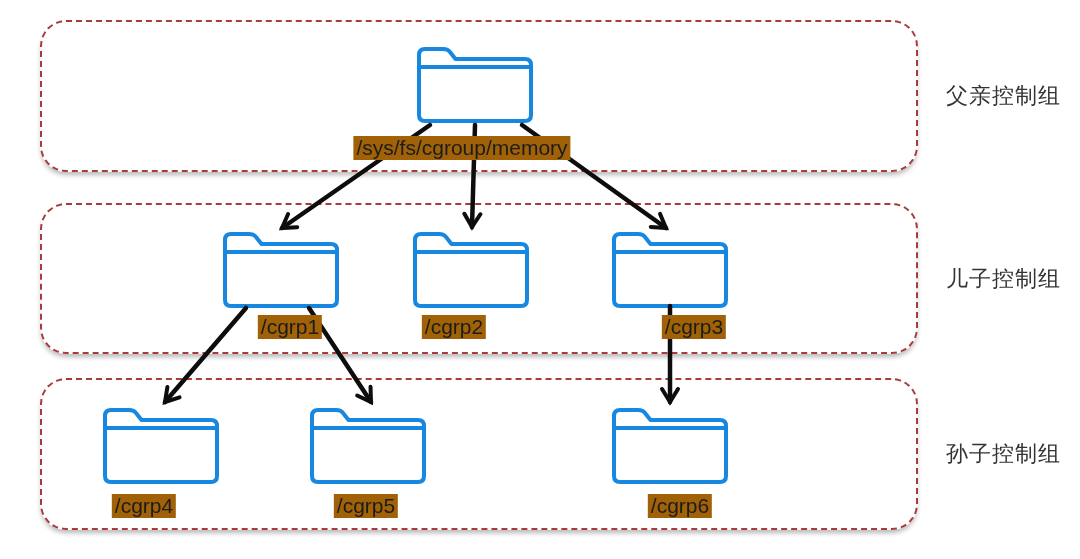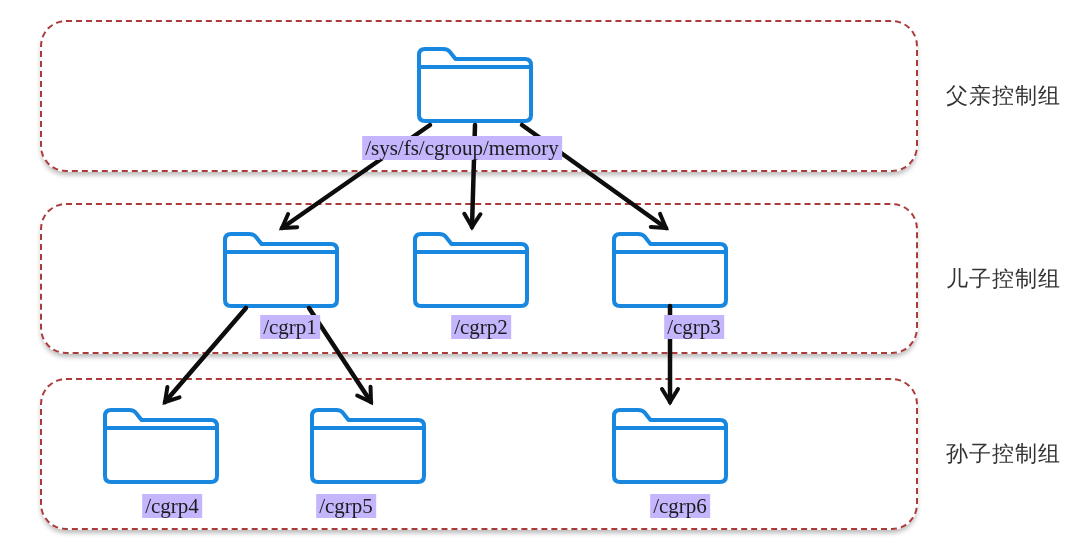--- a/index.html
+++ b/index.html
@@ -46,27 +46,26 @@
   .folder{position:absolute;width:118px;height:78px;overflow:visible;}
   .folder-path{fill:none;stroke:var(--folder-outline);stroke-width:4;stroke-linejoin:round;stroke-linecap:round;}
 
   .arrows{position:absolute;left:0;top:0;width:1080px;height:559px;pointer-events:none;}
   .arrow-line{stroke:var(--arrow);stroke-width:4.5;stroke-linecap:round;}
   .arrow-head{fill:none;stroke:var(--arrow);stroke-width:4;stroke-linecap:round;stroke-linejoin:miter;}
 
   .node-label{
     position:absolute;
     transform:translateX(-50%);
-    background:#c4b5fd;
+    background:#a16207;
     padding:0 3px;
     font-size:21px;
     line-height:24px;
     color:var(--label-text);
     white-space:nowrap;
-    font-family:Liberation Serif, serif;
   }
 </style>
 </head>
 <body>
 
 <div class="canvas">
 
   <div class="group-box box-parent"></div>
   <div class="group-box box-children"></div>
   <div class="group-box box-grandchildren"></div>
@@ -111,23 +110,23 @@
     <line class="arrow-line" x1="430" y1="125" x2="282" y2="228" marker-end="url(#chevron)"></line>
     <line class="arrow-line" x1="475" y1="125" x2="472" y2="227" marker-end="url(#chevron)"></line>
     <line class="arrow-line" x1="522" y1="125" x2="666" y2="228" marker-end="url(#chevron)"></line>
     <line class="arrow-line" x1="246" y1="308" x2="165" y2="402" marker-end="url(#chevron)"></line>
     <line class="arrow-line" x1="309" y1="308" x2="371" y2="402" marker-end="url(#chevron)"></line>
     <line class="arrow-line" x1="670" y1="306" x2="670" y2="402" marker-end="url(#chevron)"></line>
   </svg>
 
   <div class="node-label" style="left:462px;top:136px">/sys/fs/cgroup/memory</div>
   <div class="node-label" style="left:290px;top:315px">/cgrp1</div>
-  <div class="node-label" style="left:481px;top:315px">/cgrp2</div>
+  <div class="node-label" style="left:454px;top:315px">/cgrp2</div>
   <div class="node-label" style="left:694px;top:315px">/cgrp3</div>
-  <div class="node-label" style="left:172px;top:494px">/cgrp4</div>
-  <div class="node-label" style="left:346px;top:494px">/cgrp5</div>
+  <div class="node-label" style="left:144px;top:494px">/cgrp4</div>
+  <div class="node-label" style="left:366px;top:494px">/cgrp5</div>
   <div class="node-label" style="left:680px;top:494px">/cgrp6</div>
 
   <div class="side-label side-parent">父亲控制组</div>
   <div class="side-label side-grandchildren">孙子控制组</div>
   <div class="side-label side-children">儿子控制组</div>
 
 </div>
 
 </body></html>

